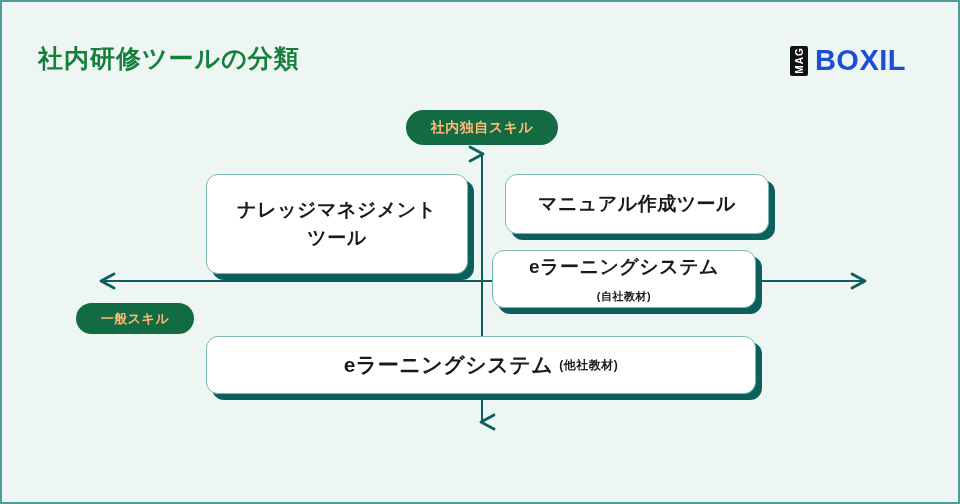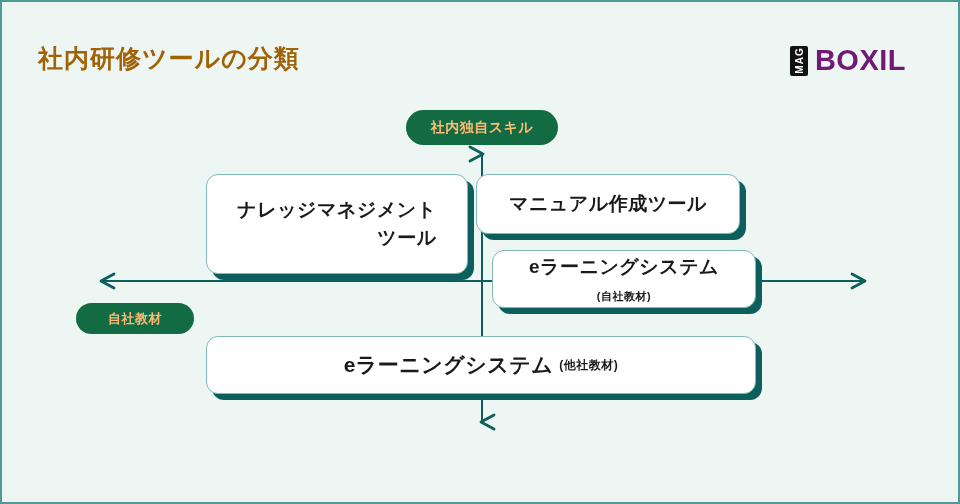--- a/index.html
+++ b/index.html
@@ -14,36 +14,36 @@
     overflow:hidden;
   }
 
   
   #header {
     position:absolute; left:0; top:0; width:960px; height:100px;
   }
   #page-title {
     position:absolute; left:36px; top:40px;
     font-size:25px; font-weight:bold; letter-spacing:1px;
-    color:#a16207; white-space:nowrap;
+    color:#15803d; white-space:nowrap;
   }
   #brand-logo {
     position:absolute; right:56px; top:42px;
     display:flex; align-items:center; gap:7px;
   }
   #mag-badge {
     width:18px; height:30px; background:#111; border-radius:2px;
     display:flex; align-items:center; justify-content:center;
   }
   #mag-badge span {
     color:#fff; font-size:10px; font-weight:bold; letter-spacing:1px;
     transform:rotate(-90deg); white-space:nowrap;
   }
   #brand-name {
-    font-size:29px; font-weight:bold; letter-spacing:0.5px; color:#701a75;
+    font-size:29px; font-weight:bold; letter-spacing:0.5px; color:#1d4ed8;
   }
 
   
   #diagram { position:absolute; left:0; top:0; width:960px; height:504px; }
 
   .axis-svg { position:absolute; left:0; top:0; width:960px; height:504px; }
 
   
   .pill {
     position:absolute;
@@ -61,30 +61,30 @@
   #pill-right  { left:772px; top:301px; width:118px; height:31px; font-size:13px; }
 
   
   .card {
     position:absolute;
     background:#ffffff;
     border:1.5px solid #7fb8b4;
     border-radius:12px;
     box-shadow:6px 6px 0 0 #0c5f5c;
     display:flex; align-items:center; justify-content:center;
-    text-align:right;
+    text-align:center;
     color:#1a1a1a;
     font-weight:bold;
   }
   #card-km {
     left:204px; top:172px; width:262px; height:100px;
     font-size:19px; line-height:1.45; letter-spacing:0.5px;
   }
   #card-manual {
-    left:474px; top:172px; width:264px; height:60px;
+    left:503px; top:172px; width:264px; height:60px;
     font-size:19px; letter-spacing:0.5px;
   }
   #card-elearn-own {
     left:490px; top:248px; width:264px; height:58px;
     flex-direction:column; gap:1px;
   }
   #card-elearn-own .main { font-size:19px; letter-spacing:0.5px; }
   #card-elearn-own .sub  { font-size:11px; font-weight:bold; letter-spacing:0.5px;margin-top:8px; }
 
   #card-elearn-other {
@@ -127,21 +127,21 @@
 
     <line x1="100" y1="279" x2="862" y2="279" stroke="#0c5f5c" stroke-width="2" marker-start="url(#ah-left)" marker-end="url(#ah-right)"></line>
 
     <line x1="480" y1="152" x2="480" y2="420" stroke="#0c5f5c" stroke-width="2" marker-start="url(#ah-up)" marker-end="url(#ah-down)"></line>
   </svg>
 
   <div class="pill" id="pill-top">
     <span>社内独自スキル</span>
   </div>
   <div class="pill" id="pill-left">
-    <span>自社教材</span>
+    <span>一般スキル</span>
   </div>
 
   <div class="card" id="card-km">
     <div>
       <div>ナレッジマネジメント</div>
       <div>ツール</div>
     </div>
   </div>
 
   <div class="card" id="card-manual">

